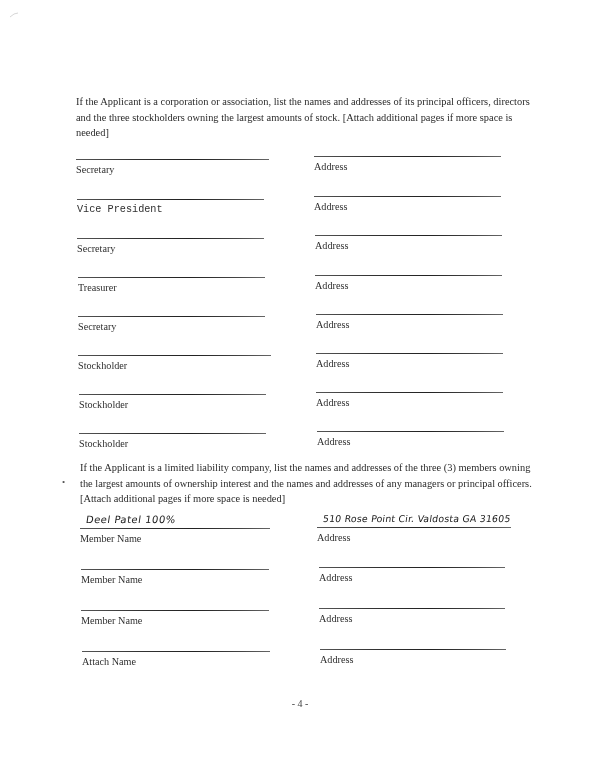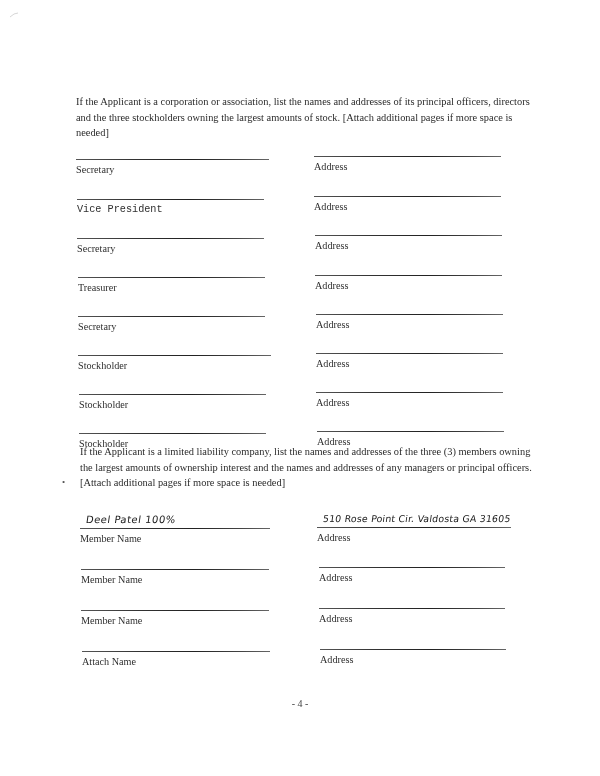--- a/index.html
+++ b/index.html
@@ -123,21 +123,21 @@
     <span class="label" style="left:0;">Stockholder</span>
   </div>
   <div class="row" style="top:431px;left:317px;width:187px;">
     <div class="line" style="left:0;width:187px;"></div>
     <span class="hand" style="left:4px;"></span>
     <span class="label" style="left:0;">Address</span>
   </div>
 </div>
 
 <span class="bullet" style="top:477px;">•</span>
-<div class="para" style="top:444px;left:80px;">If the Applicant is a limited liability company, list the names and addresses of the three (3) members owning the largest amounts of ownership interest and the names and addresses of any managers or principal officers. [Attach additional pages if more space is needed]</div>
+<div class="para" style="top:460px;left:80px;">If the Applicant is a limited liability company, list the names and addresses of the three (3) members owning the largest amounts of ownership interest and the names and addresses of any managers or principal officers. [Attach additional pages if more space is needed]</div>
 
 <div>
   <div class="row" style="top:528px;left:80px;width:190px;">
     <div class="line" style="left:0;width:190px;"></div>
     <span class="hand" style="left:6px;">Deel Patel   100%</span>
     <span class="label" style="left:0;">Member Name</span>
   </div>
   <div class="row" style="top:527px;left:317px;width:194px;">
     <div class="line" style="left:0;width:194px;"></div>
     <span class="hand" style="left:6px;font-size:9.4px;letter-spacing:0.2px;">510 Rose Point Cir. Valdosta GA 31605</span>

